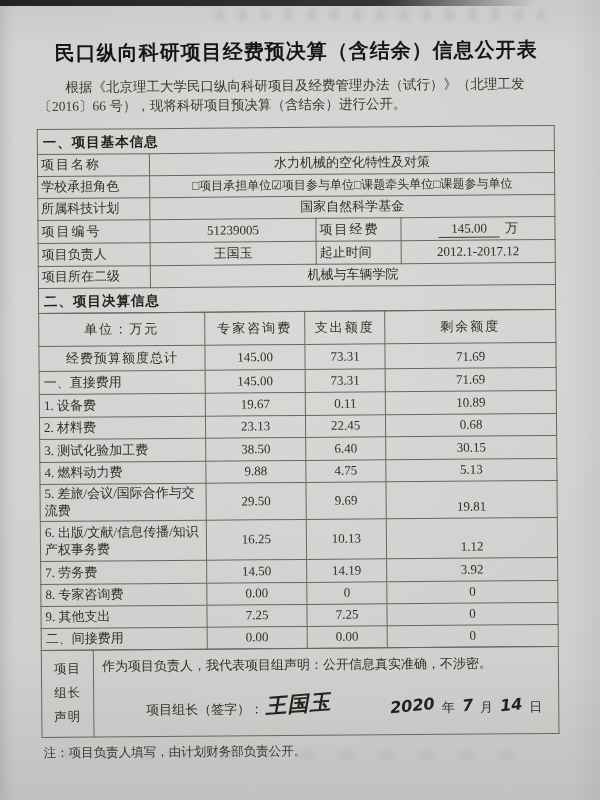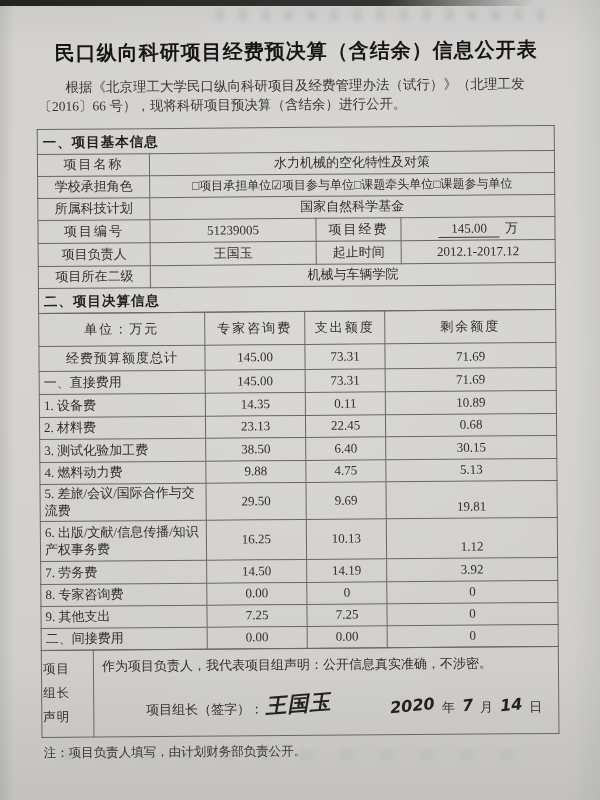--- a/index.html
+++ b/index.html
@@ -46,38 +46,38 @@
   table.flush { margin-top:-1px; }
   td {
     border:1px solid #6b675f; font-size:13px; color:#322f29;
     padding:1px 3px; overflow:hidden; line-height:1.3;
   }
   .sec-title td {
     font-family:"Liberation Sans","DejaVu Sans",sans-serif;
     font-weight:bold; font-size:13.5px; color:#22201c; padding:2px 5px; height:20px;
     letter-spacing:1px;
   }
-  .lbl { text-align:center; letter-spacing:2px; }
+  .lbl { text-align:left; letter-spacing:2px; }
   .val { text-align:center; }
   .opts { text-align:center; font-size:12px; letter-spacing:0; }
   .uline {
     display:inline-block; border-bottom:1px solid #403c34;
     padding:0 13px; line-height:1.15;
   }
   .funding-unit { margin-left:5px; }
 
   .bhead td { text-align:center; letter-spacing:2px; }
   .cat { text-align:left; padding-left:4px; }
   .cat-c { text-align:center; letter-spacing:1px; }
   .num { text-align:center; }
   .rem { text-align:center; vertical-align:bottom; padding-bottom:2px; } .h22{height:22px} .h23{height:23px} .h25{height:25px}
   .h33{height:33px} .h36{height:36px} .h40{height:40px}
 
   .decl-lbl {
-    text-align:left; font-size:12.5px; line-height:1.9; letter-spacing:1px;
+    text-align:center; font-size:12.5px; line-height:1.9; letter-spacing:1px;
     vertical-align:middle; padding:6px 1px;
   }
   .decl-body { vertical-align:top; padding:8px 8px 6px; height:72px; }
   .decl-text { font-size:13px; }
   .sig-row { display:flex; align-items:flex-end; margin-top:17px; padding-left:44px; font-size:13px; }
   .hand-sig {
     font-family:"DejaVu Sans",sans-serif; font-size:21px; font-weight:bold; font-style:italic;
     transform:rotate(-4deg); display:inline-block; margin-left:2px; letter-spacing:1px; color:#24221f;
   }
   .date-group { margin-left:auto; display:flex; align-items:flex-end; gap:7px; padding-right:8px; }
@@ -170,21 +170,21 @@
       <td class="rem">71.69</td>
     </tr>
     <tr class="h23">
       <td class="cat">一、直接费用</td>
       <td class="num">145.00</td>
       <td class="num">73.31</td>
       <td class="rem">71.69</td>
     </tr>
     <tr class="h23">
       <td class="cat">1. 设备费</td>
-      <td class="num">14.35</td>
+      <td class="num">19.67</td>
       <td class="num">0.11</td>
       <td class="rem">10.89</td>
     </tr>
     <tr class="h22">
       <td class="cat">2. 材料费</td>
       <td class="num">23.13</td>
       <td class="num">22.45</td>
       <td class="rem">0.68</td>
     </tr>
     <tr class="h23">

